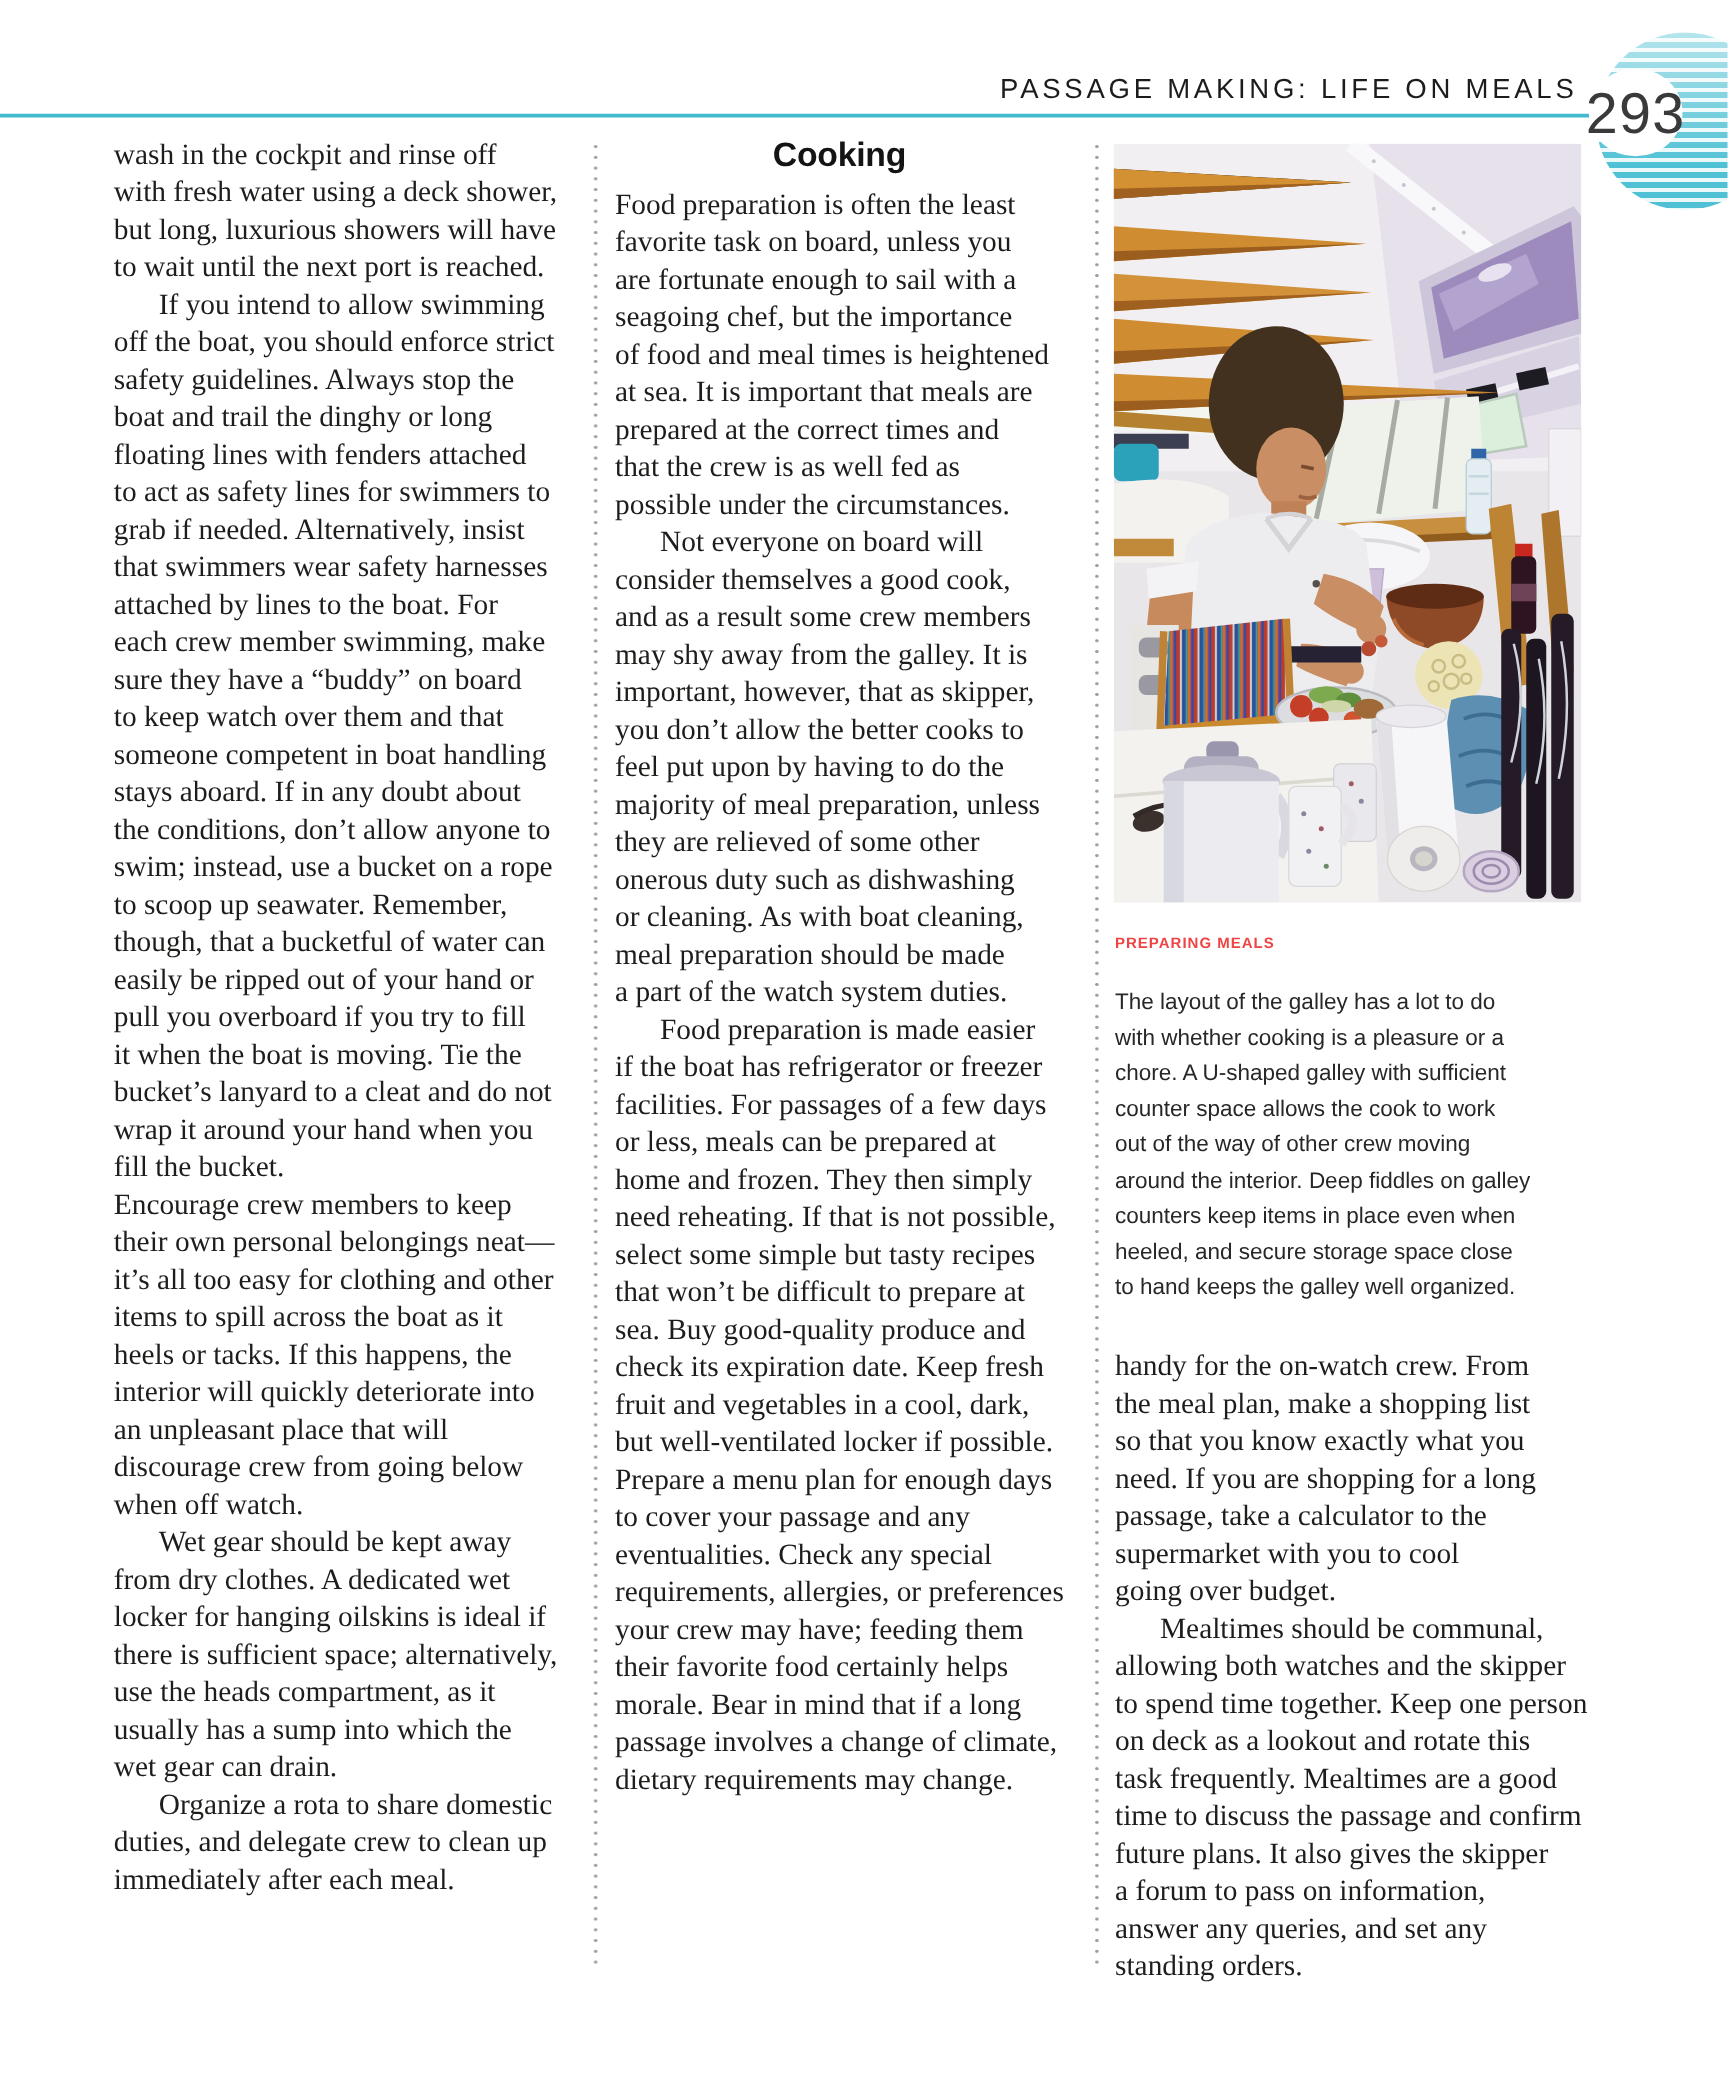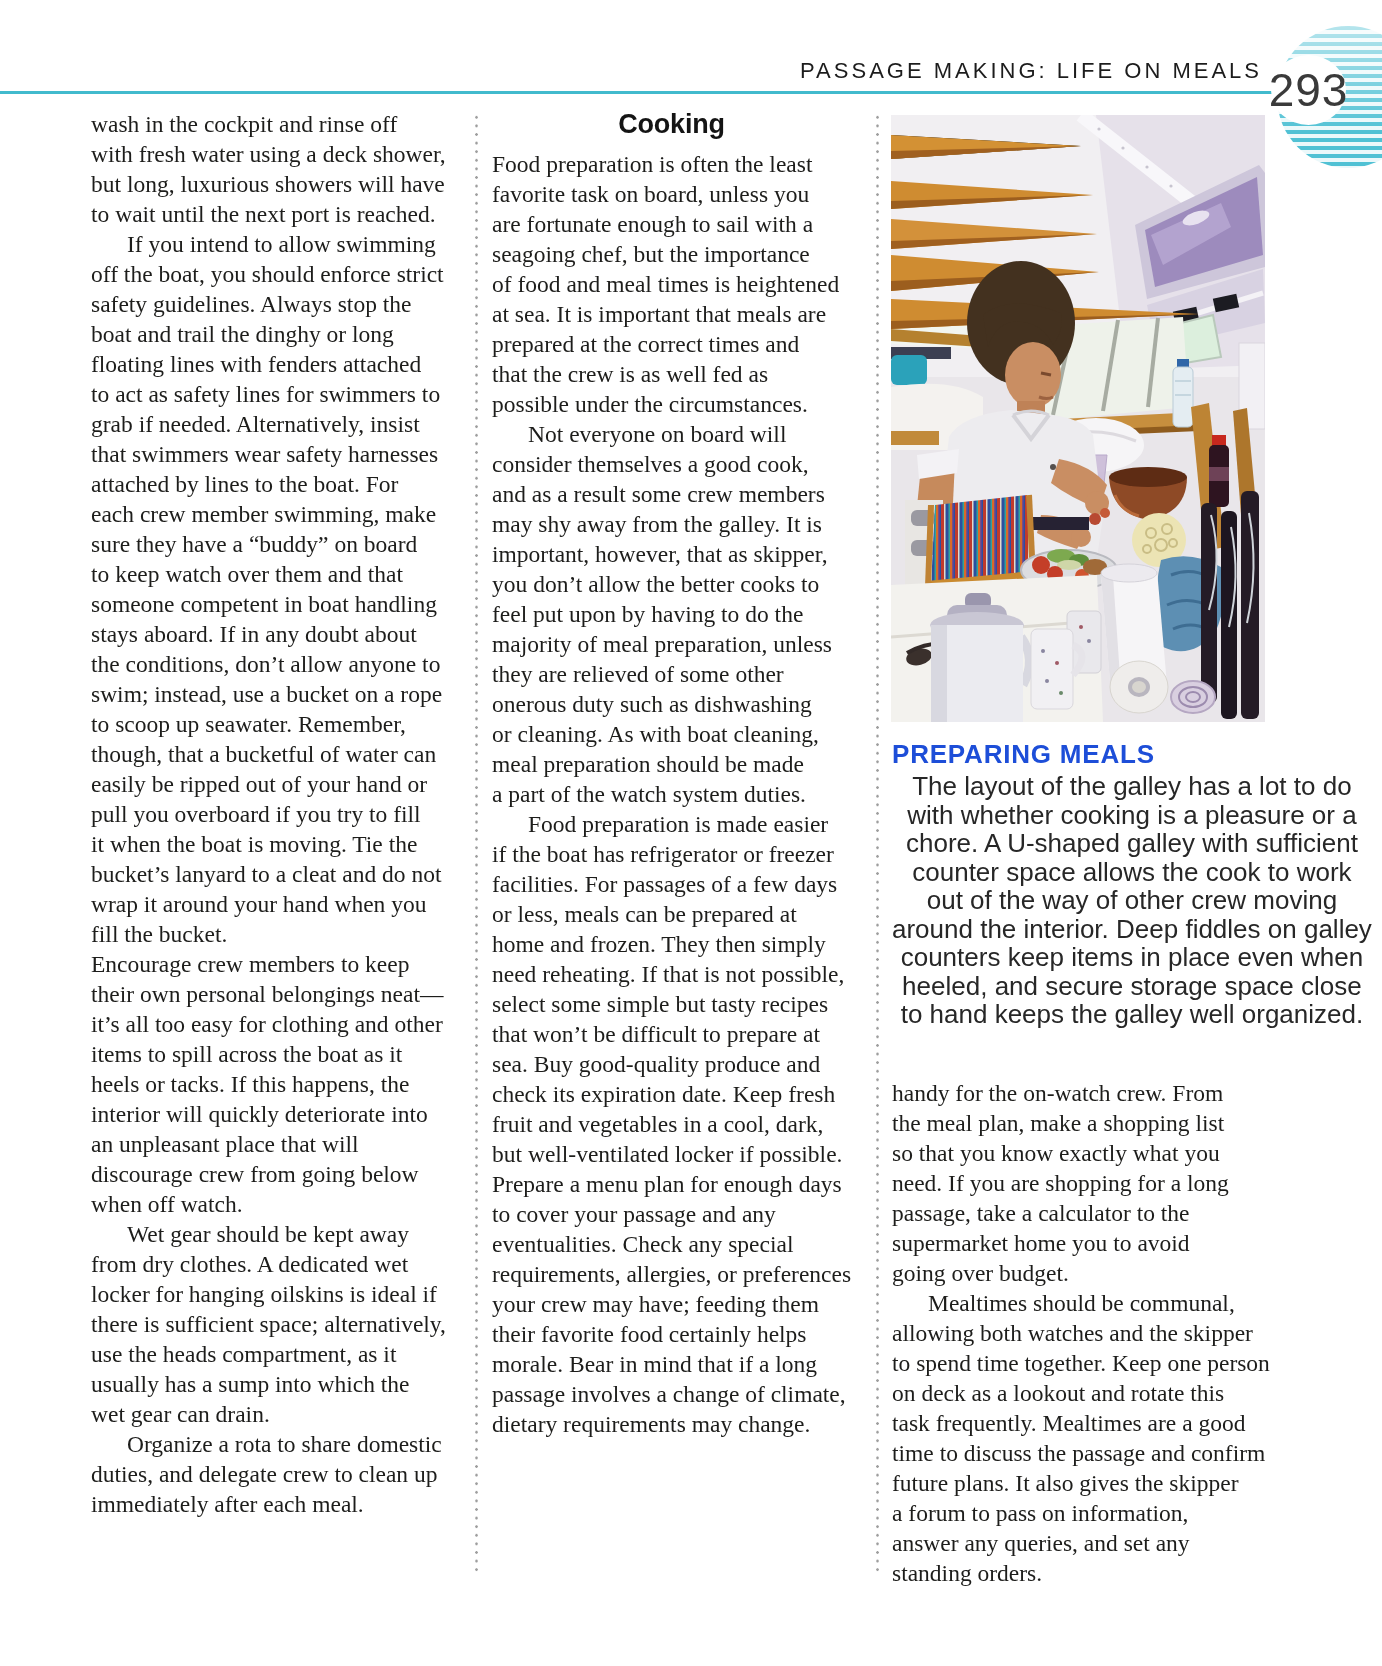--- a/index.html
+++ b/index.html
@@ -47,26 +47,26 @@
   .h2{
     font-family:"Liberation Sans", sans-serif;font-weight:700;
     font-size:27px;line-height:30px;color:#141414;
     margin:29px 0 10px 0;letter-spacing:-0.2px;white-space:nowrap;text-align:center;
   }
   .h2.first{margin-top:0;}
   #photo-wrap{position:absolute;left:891px;top:115px;width:374px;height:607px;}
   #caption{position:absolute;left:892px;top:741px;}
   .cap-title{
     font-family:"Liberation Sans", sans-serif;font-weight:700;
-    font-size:26px;line-height:26px;letter-spacing:0.8px;color:#1d4ed8;
-    margin:0 0 5px 0;white-space:nowrap;
+    font-size:12px;line-height:26px;letter-spacing:0.8px;color:#ef4444;
+    margin:0 0 20px 0;white-space:nowrap;
   }
   .cap-text{
-    font-family:"Liberation Sans", sans-serif;font-size:26px;line-height:28.5px;
-    color:#272727;margin:0;white-space:pre-line;text-align:center;
+    font-family:"Liberation Sans", sans-serif;font-size:18px;line-height:28.5px;
+    color:#272727;margin:0;white-space:pre-line;
   }
 </style>
 </head>
 <body>
 
 <div class="hdr-title">PASSAGE MAKING: LIFE ON MEALS</div>
 <div class="hdr-rule"></div>
 <div class="badge-stripes"></div>
 <div class="badge-inner">
   <span class="badge-number">293</span>
@@ -405,21 +405,21 @@
 heeled, and secure storage space close
 to hand keeps the galley well organized.</p>
 </div>
 
 <div class="col" id="col3-body">
   <p class="para">handy for the on-watch crew. From
 the meal plan, make a shopping list
 so that you know exactly what you
 need. If you are shopping for a long
 passage, take a calculator to the
-supermarket home you to avoid
+supermarket with you to cool
 going over budget.</p>
   <p class="para indent">Mealtimes should be communal,
 allowing both watches and the skipper
 to spend time together. Keep one person
 on deck as a lookout and rotate this
 task frequently. Mealtimes are a good
 time to discuss the passage and confirm
 future plans. It also gives the skipper
 a forum to pass on information,
 answer any queries, and set any

